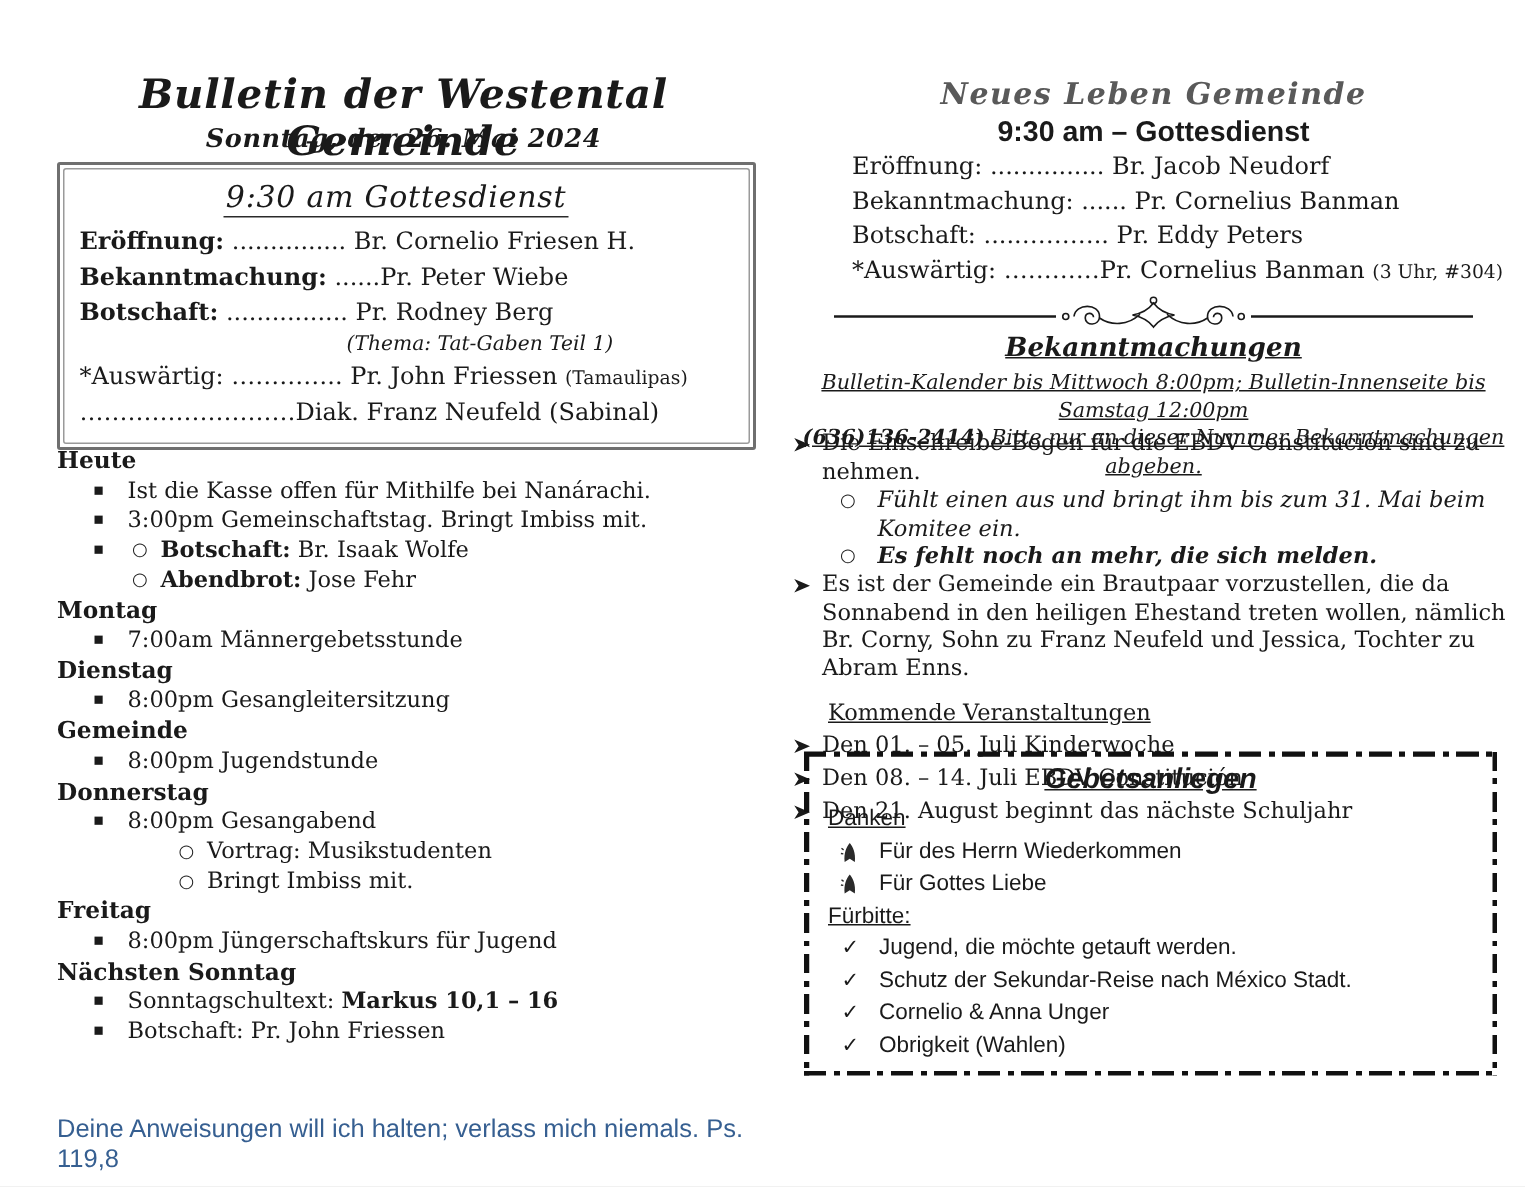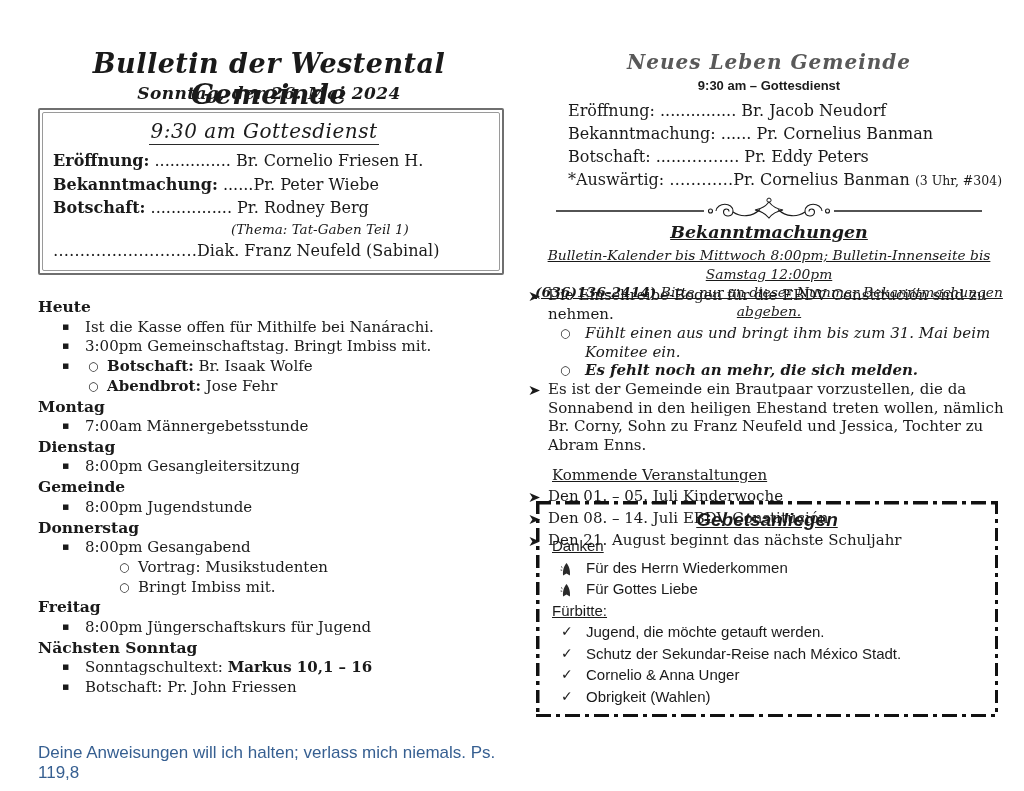--- a/index.html
+++ b/index.html
@@ -46,21 +46,21 @@
   }
   
   .col-right{position:absolute; left:528px; top:0; width:482px; height:791px;}
   .r-church{
     position:absolute; top:50px; left:0; width:100%; text-align:center;
     font-size:20px; font-weight:bold; font-style:italic; color:#595959; letter-spacing:1px;
   }
   .r-time{
     position:absolute; top:78px; left:0; width:100%; text-align:center;
     font-family:"Liberation Sans","DejaVu Sans",sans-serif;
-    font-size:13px; font-weight:bold;
+    font-size:19px; font-weight:bold;
   }
   .r-rows{position:absolute; top:99px; left:40px; font-size:16px; line-height:23px; white-space:nowrap;}
   .r-extra{font-size:12.5px;}
   .divider{position:absolute; top:197px; left:26px;}
   .ann-title{
     position:absolute; top:222px; left:0; width:100%; text-align:center;
     font-size:17.5px; font-weight:bold; font-style:italic;
   }
   .ann-title span{text-decoration:underline;}
   .notices{
@@ -108,20 +108,21 @@
     <div class="l-title">Bulletin der Westental Gemeinde</div>
     <div class="l-date">Sonntag, der 26. Mai 2024</div>
 
     <div class="service-box">
       <div class="service-box-inner">
         <div class="sb-title"><span>9:30 am Gottesdienst</span></div>
         <div class="sb-row"><span class="lbl-b">Eröffnung:</span><span> ............... </span><span>Br. Cornelio Friesen H.</span></div>
         <div class="sb-row"><span class="lbl-b">Bekanntmachung:</span><span> ......</span><span>Pr. Peter Wiebe</span></div>
         <div class="sb-row"><span class="lbl-b">Botschaft:</span><span> ................ </span><span>Pr. Rodney Berg</span></div>
         <div class="sb-note">(Thema: Tat-Gaben Teil 1)</div>
+        <div class="sb-row"><span>*Auswärtig:</span><span> ………….. </span><span>Pr. John Friessen </span><span class="sb-extra">(Tamaulipas)</span></div>
         <div class="sb-row"><span>………………………</span><span>Diak. Franz Neufeld (Sabinal)</span></div>
       </div>
     </div>
 
     <div class="weekly">
       <div class="day-h">Heute</div>
       <div class="wi"><span class="bb">▪</span><span>Ist die Kasse offen für Mithilfe bei Nanárachi.</span></div>
       <div class="wi"><span class="bb">▪</span><span>3:00pm Gemeinschaftstag. Bringt Imbiss mit.</span></div>
       <div class="wi"><span class="bb">▪</span></div>
       <div class="wi2"><span class="cb">○</span><b>Botschaft:</b><span> Br. Isaak Wolfe</span></div>

